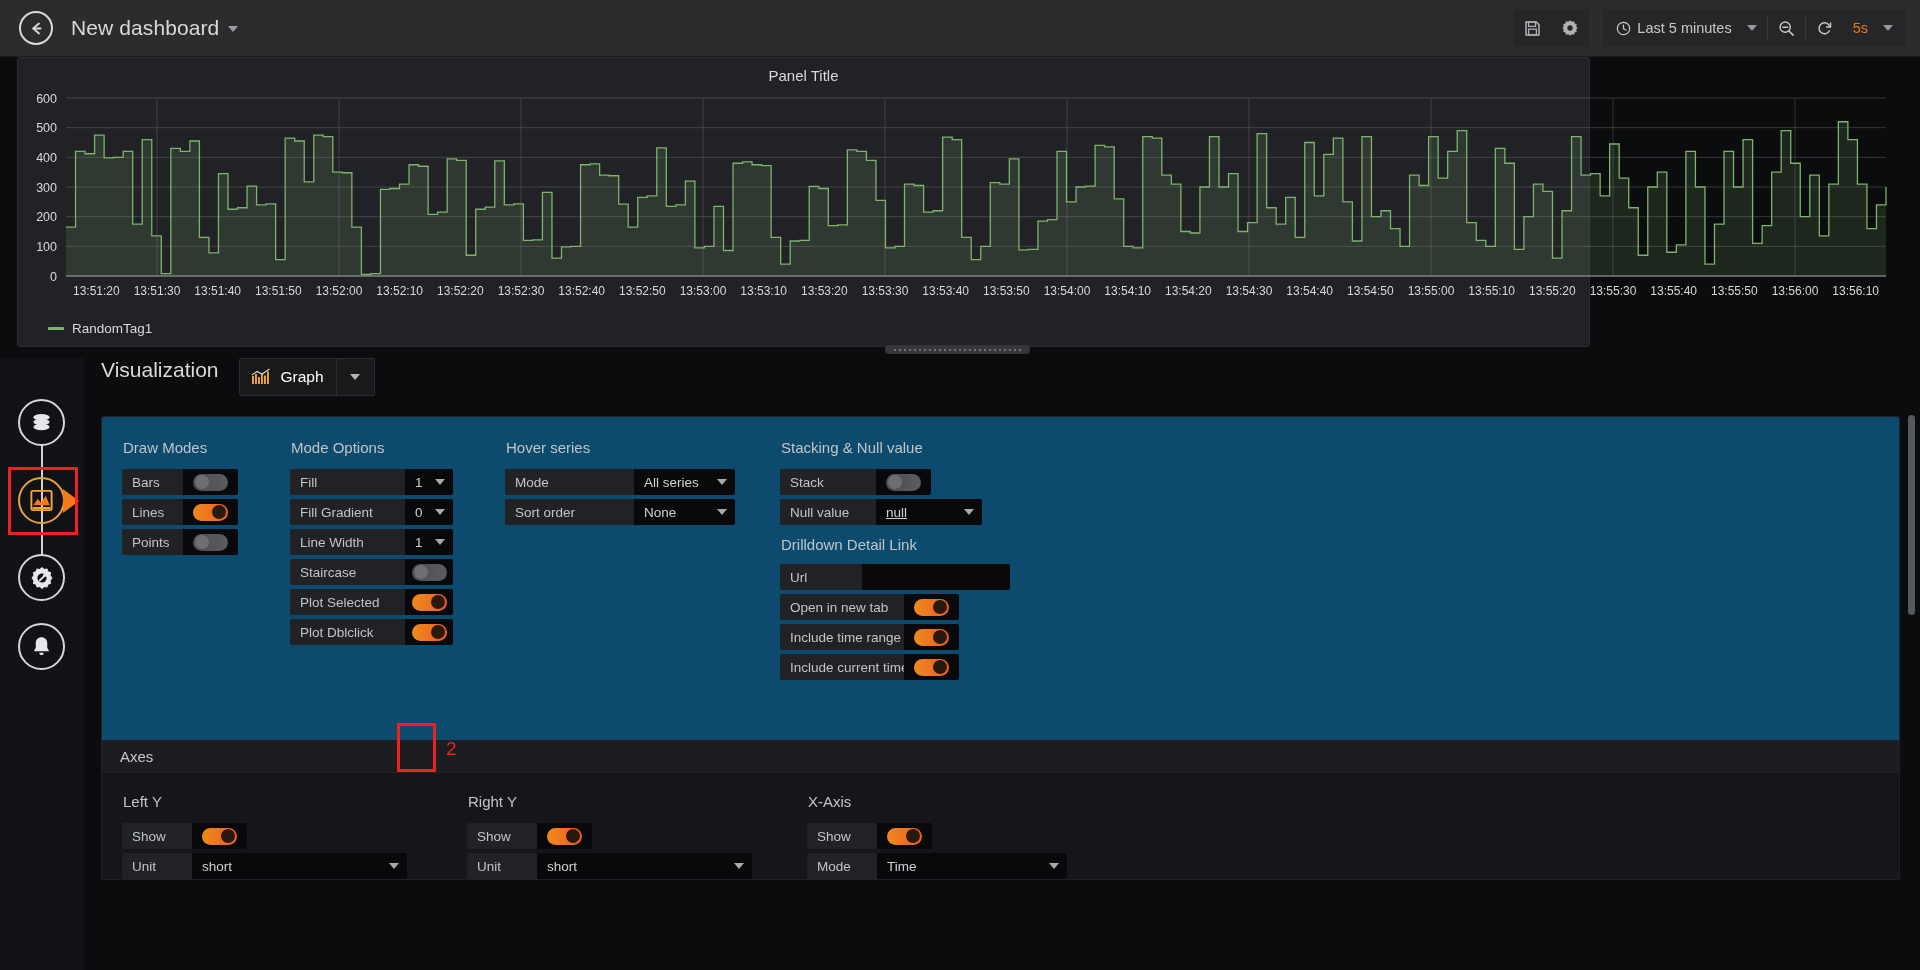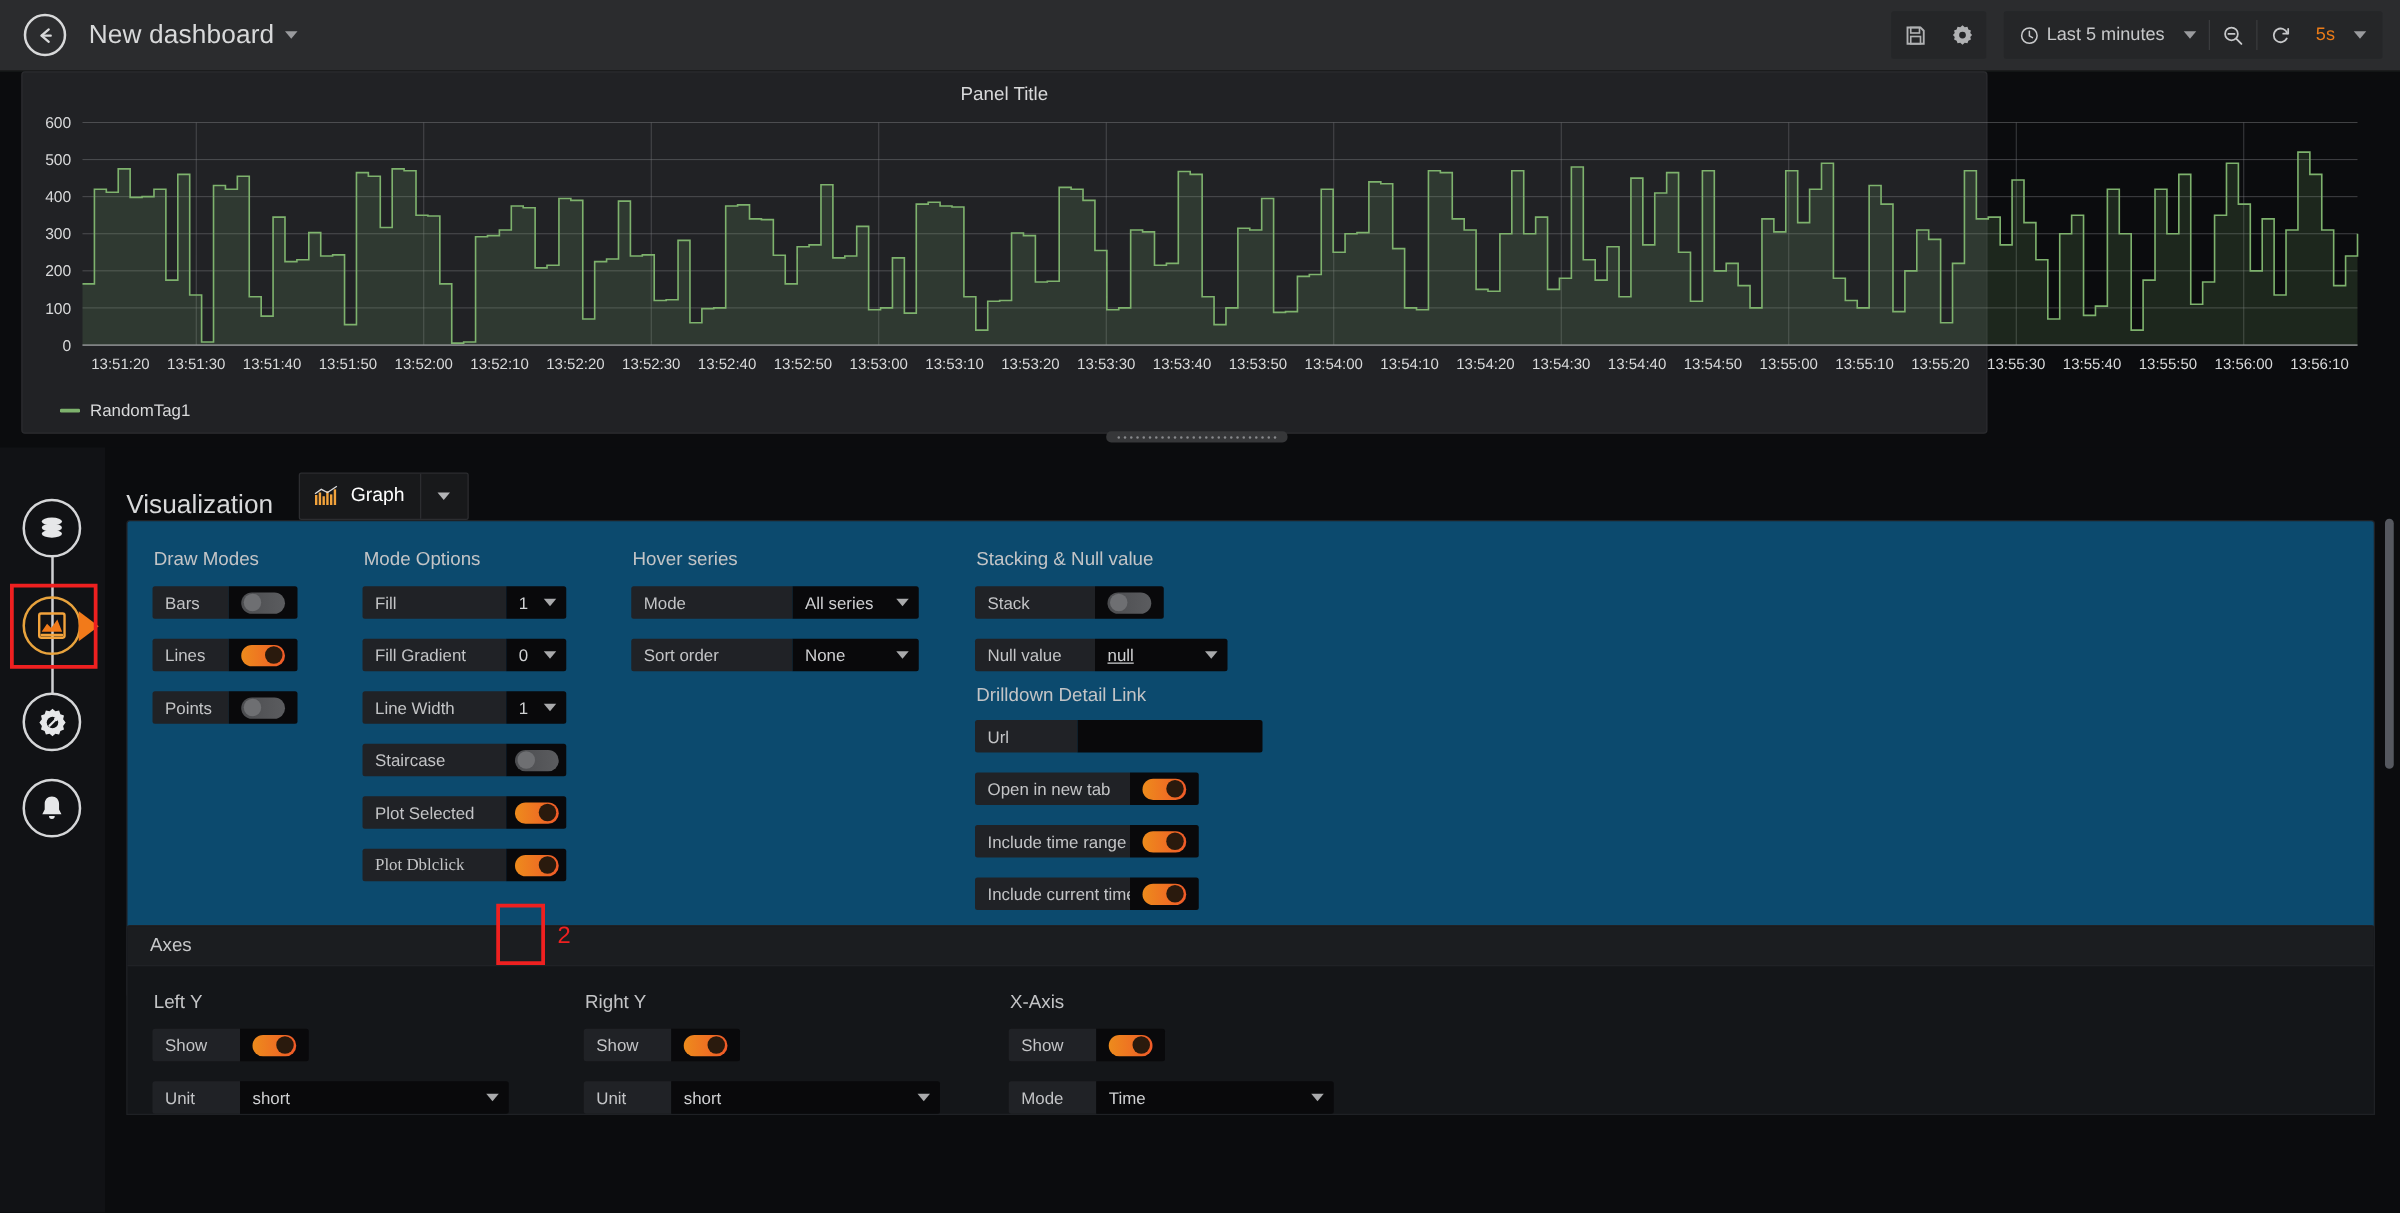--- a/index.html
+++ b/index.html
@@ -105,21 +105,21 @@
     border-top: 12px solid transparent; border-bottom: 12px solid transparent;
     border-left: 16px solid #f27a1a;
   }
 
   
   .opts {
     position: absolute; top: 358px; left: 84px; width: 1836px; height: 612px;
     background: #0b0c0e; overflow: hidden;
   }
   .viz-header {
-    display: flex; align-items: flex-end; height: 58px; padding-left: 17px; gap: 20px;
+    display: flex; align-items: flex-start; height: 58px; padding-left: 17px; gap: 20px;
   }
   .viz-label { font-size: 21px; color: #d8d9da; }
   .viz-picker {
     display: flex; align-items: center; height: 38px; background: #18191b;
     border: 1px solid #2c2d30; border-radius: 2px; cursor: pointer; position: relative;
   }
   .viz-picker-main { display: flex; align-items: center; gap: 10px; padding: 0 12px 0 11px; }
   .viz-icon { display: block; }
   .viz-name { font-size: 15.5px; color: #ffffff; }
   .viz-picker-caret {
@@ -139,21 +139,21 @@
 
   .section-card {
     margin: 0 20px 0 17px; background: #0c4a6e;
     border: 1px solid #1f2125; border-radius: 3px;
   }
   .section-body { padding: 22px 0 0 0; display: flex; }
   .opt-col { padding-left: 20px; }
   .opt-col-title {
     font-size: 15px; color: #c3c4c6; margin-bottom: 13px; padding-left: 1px;
   }
-  .opt-rows { display: flex; flex-direction: column; gap: 16px; justify-content: flex-end; }
+  .opt-rows { display: flex; flex-direction: column; gap: 4px; justify-content: flex-end; }
 
   .orow { display: flex; align-items: stretch; height: 26px; }
   .orow-label {
     background: #202226; color: #c3c4c6; font-size: 13.5px;
     display: flex; align-items: center; padding: 0 10px; border-radius: 2px 0 0 2px;
     white-space: nowrap;
   }
   .toggle-cell { background: #09090b; display: flex; align-items: center; justify-content: center; }
   .toggle {
     width: 35px; height: 17px; border-radius: 9px; position: relative; cursor: pointer;
@@ -487,21 +487,21 @@
             </div>
             <div class="orow">
               <div class="orow-label" style="width:115px;">Plot Selected</div>
               <div class="toggle-cell" style="width:48px;border-radius:0 2px 2px 0;">
                 <div class="toggle on">
                     <span class="knob"></span>
                   </div>
               </div>
             </div>
             <div class="orow">
-              <div class="orow-label" style="width:115px;font-family:Liberation Serif, serif;">Plot Dblclick</div>
+              <div class="orow-label" style="width:115px;">Plot Dblclick</div>
               <div class="toggle-cell" style="width:48px;border-radius:0 2px 2px 0;">
                 <div class="toggle on">
                     <span class="knob"></span>
                   </div>
               </div>
             </div>
           </div>
         </div>
 
         <div class="opt-col" style="width:275px;">

